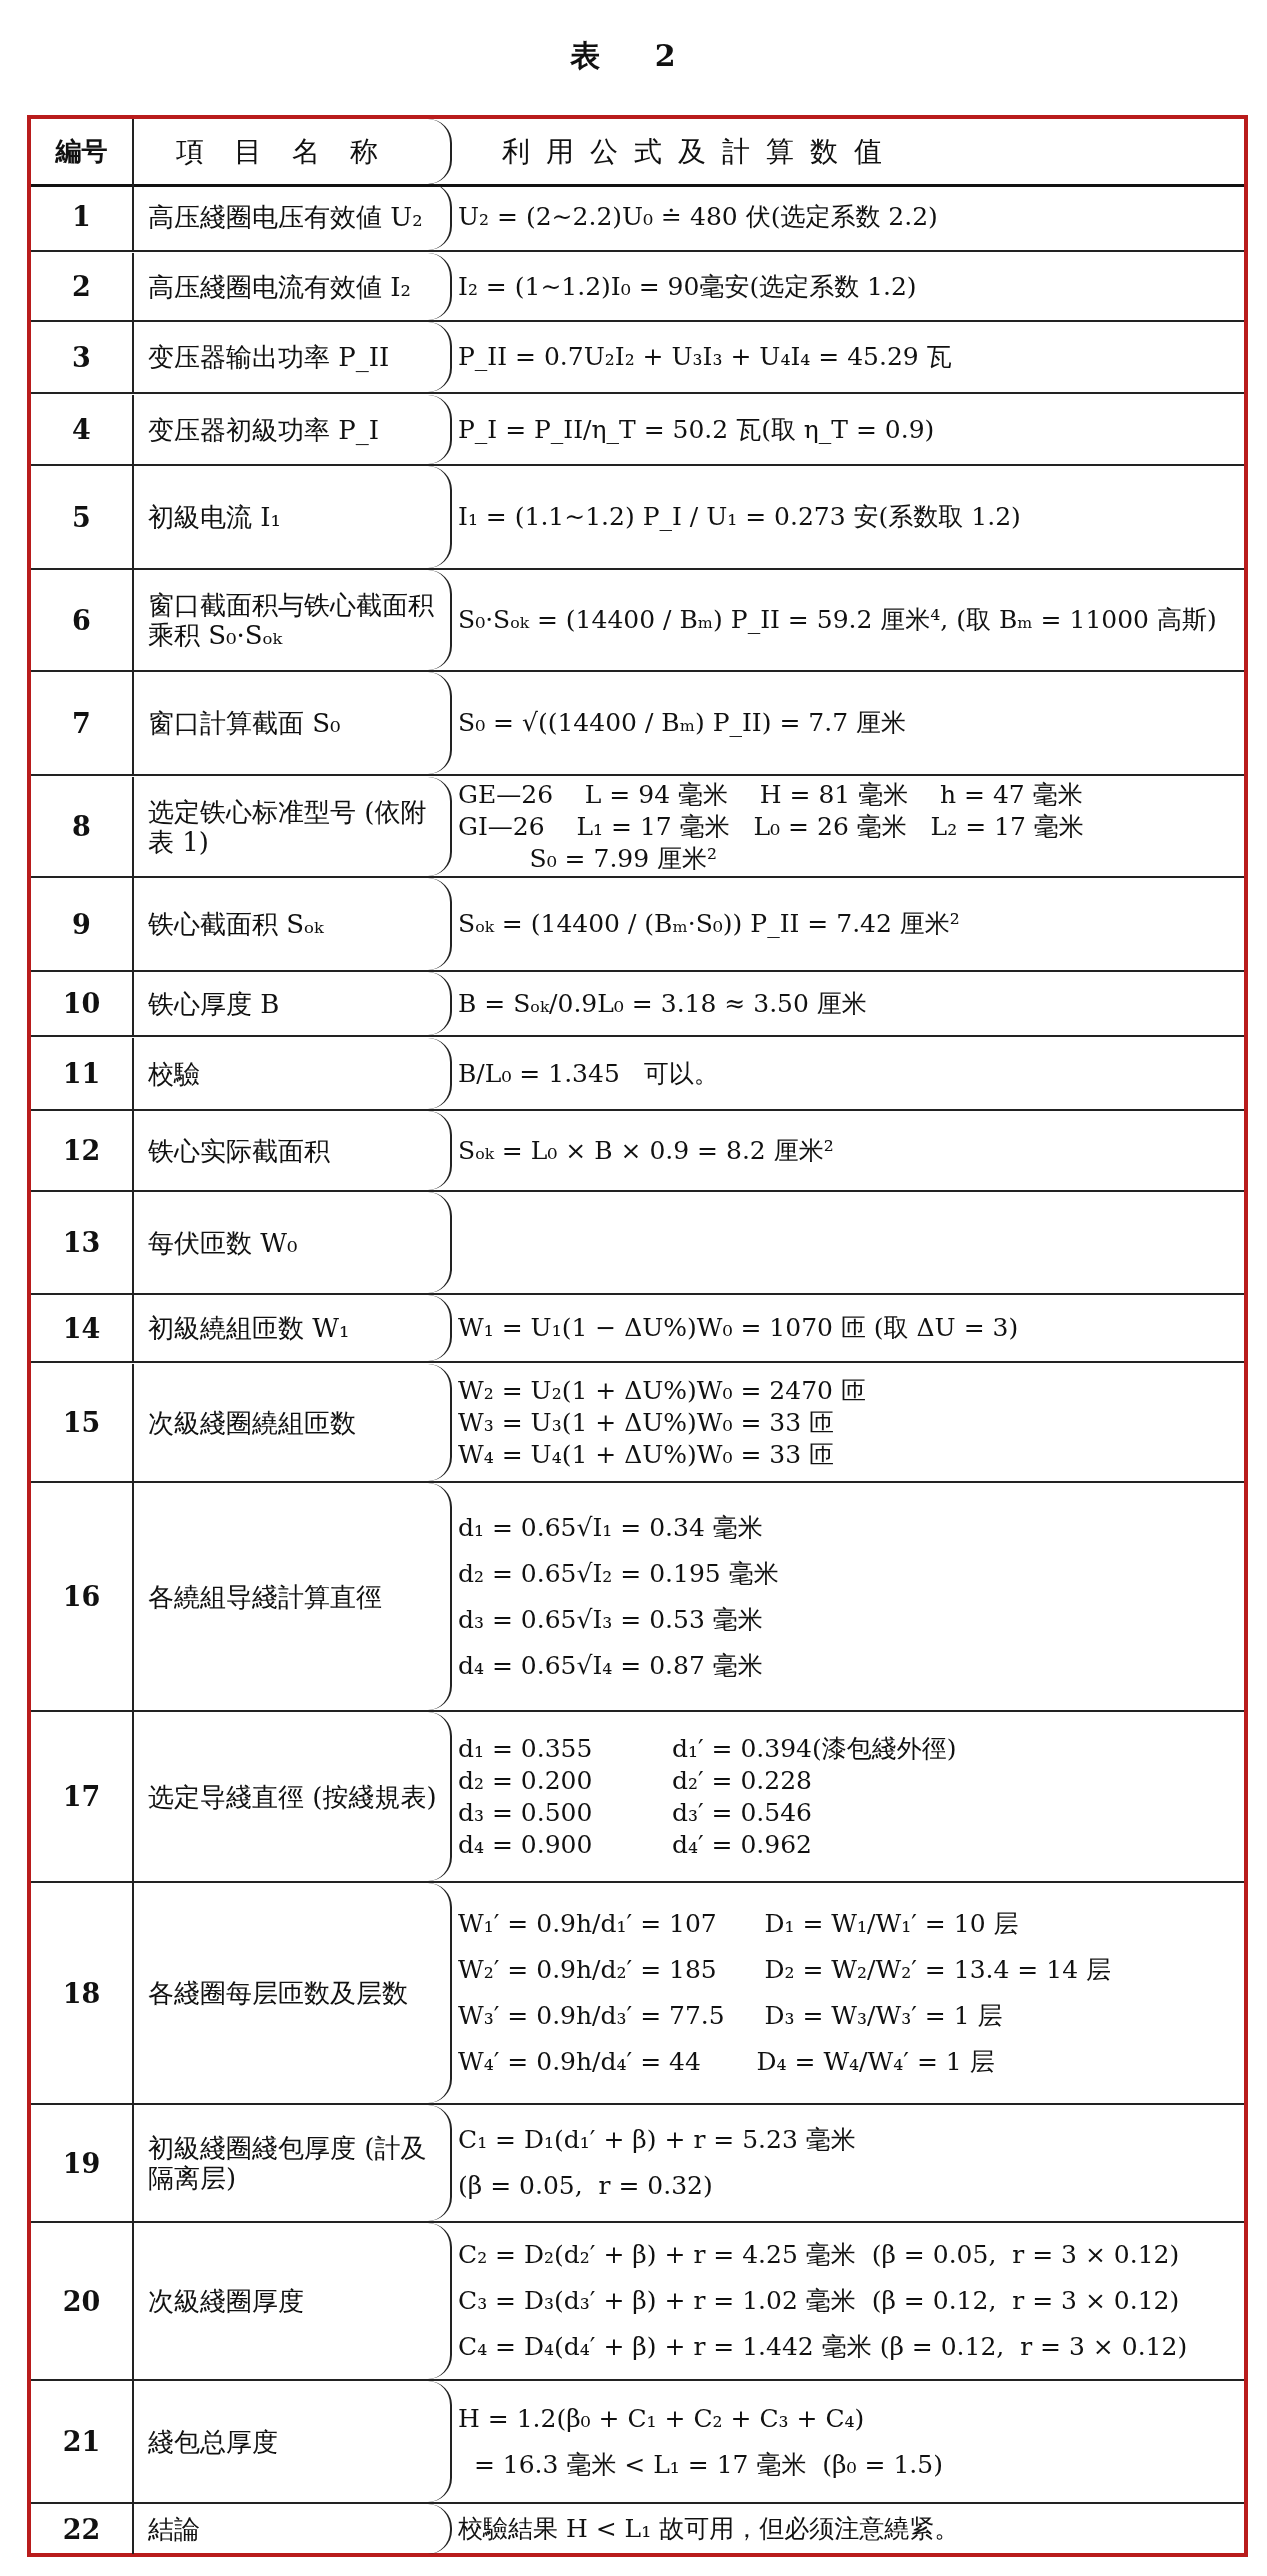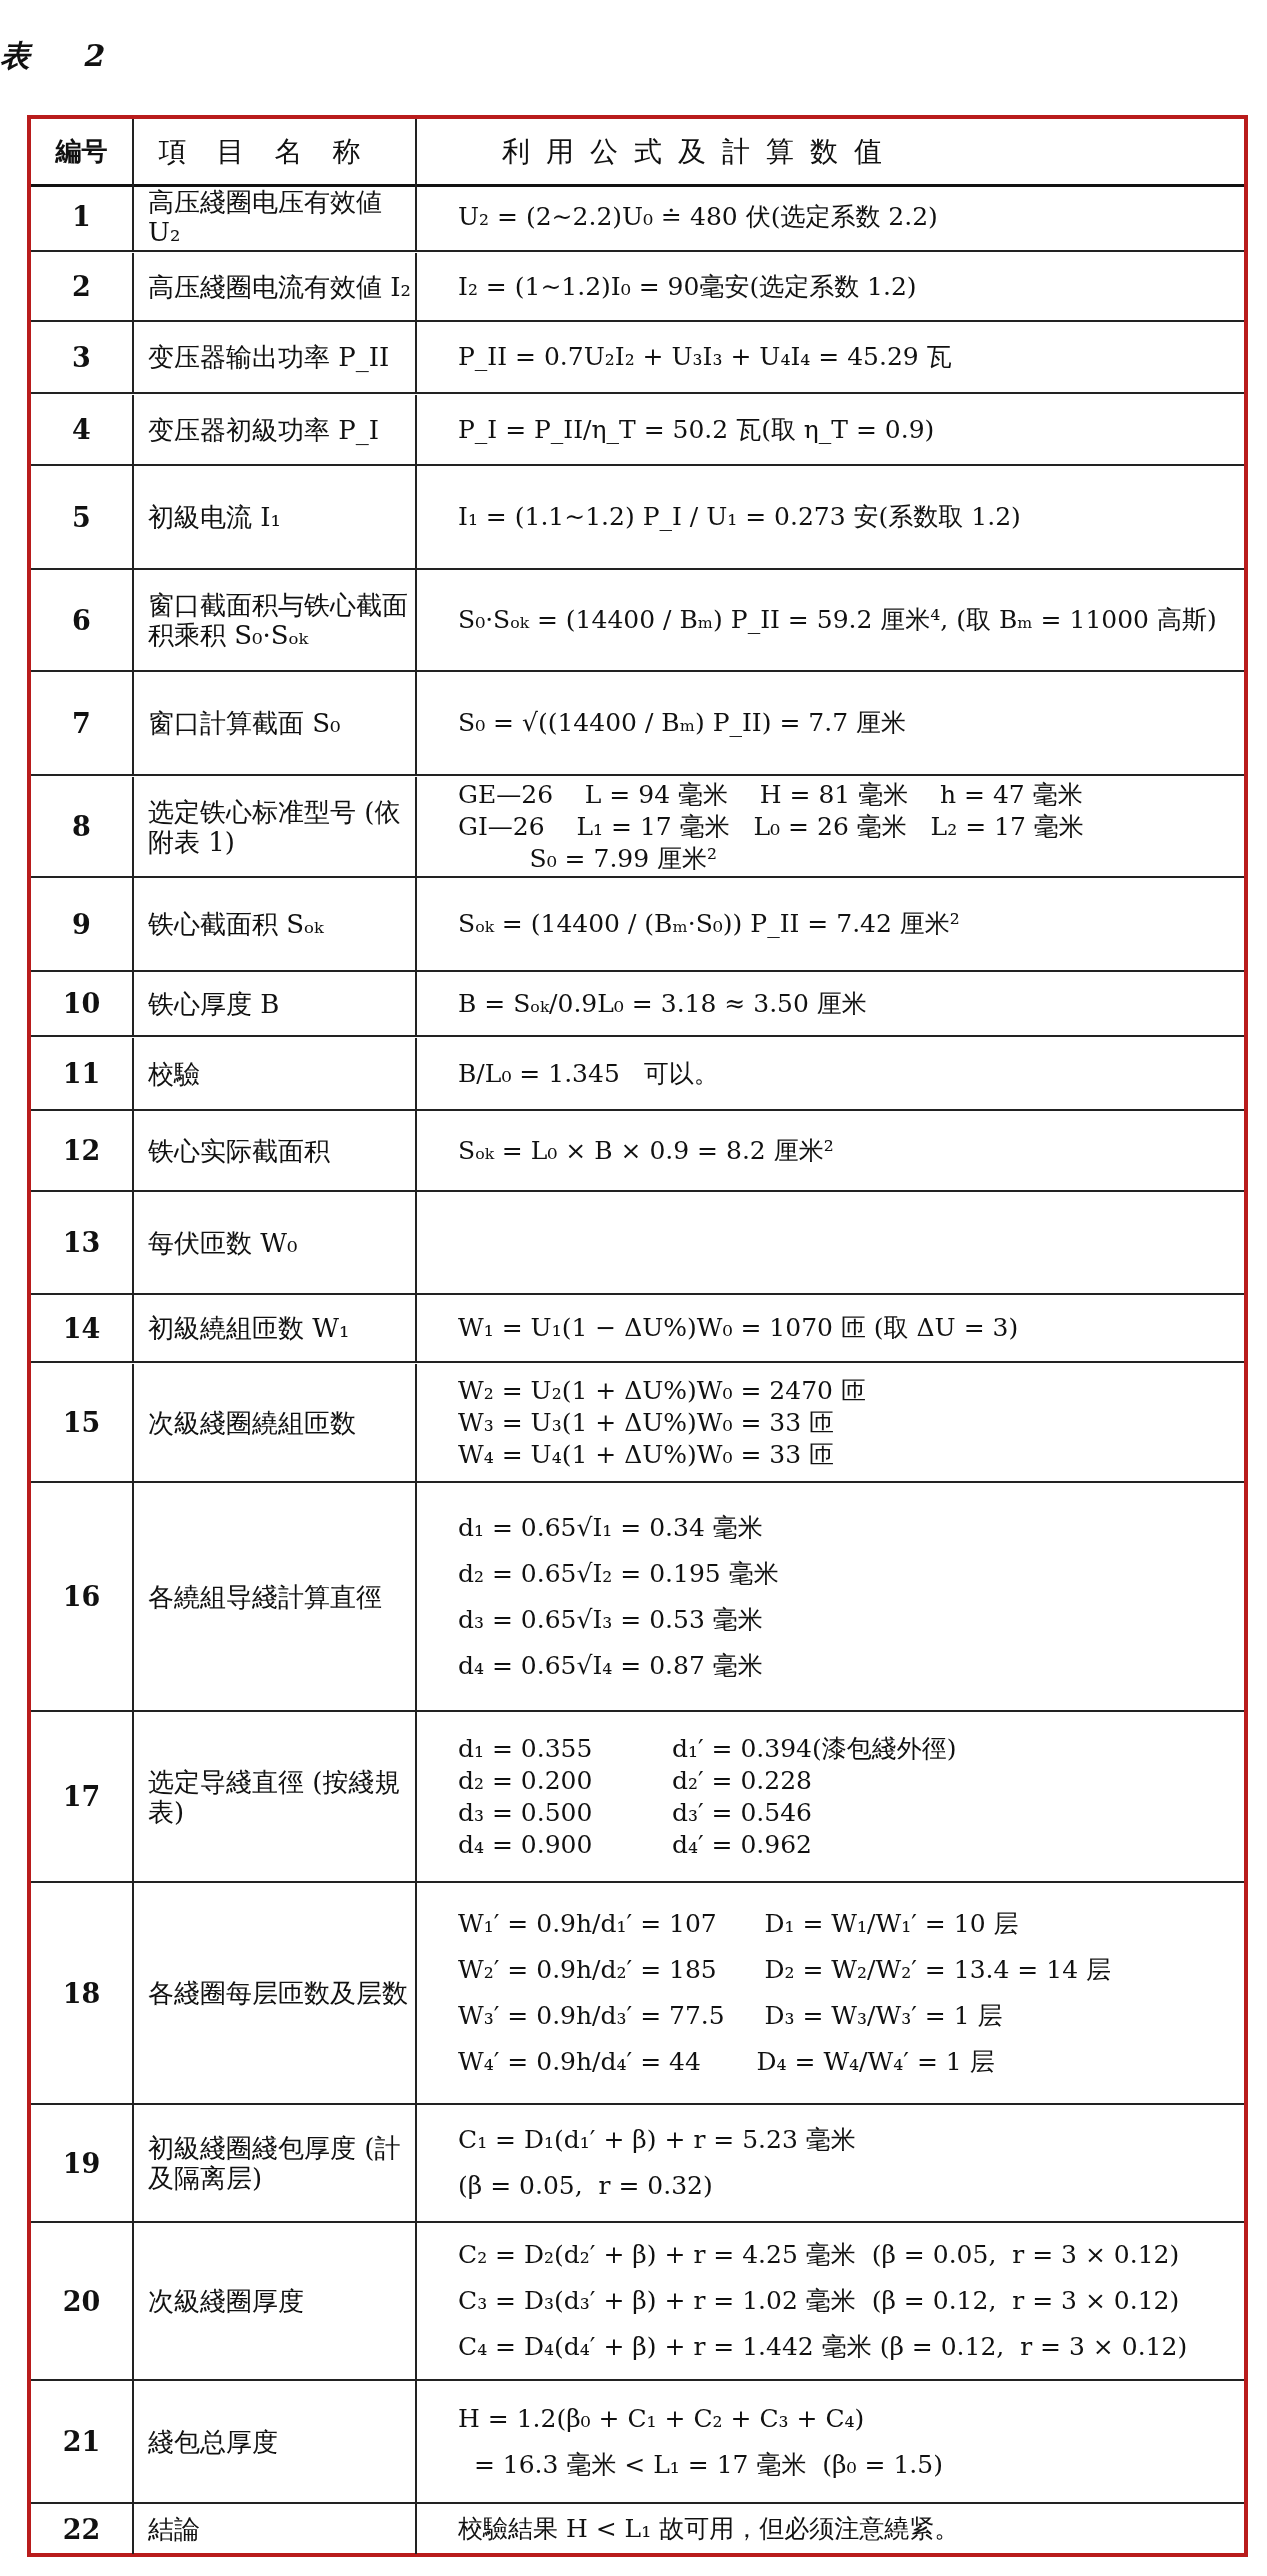--- a/index.html
+++ b/index.html
@@ -1,29 +1,29 @@
 <!DOCTYPE html>
 <html><head>
 <meta charset="utf-8">
 <style>
   html, body { margin: 0; padding: 0; background: #ffffff; }
   body { width: 1268px; height: 2576px; position: relative; overflow: hidden;
          font-family: "DejaVu Serif", "Liberation Serif", serif; color: #111; }
-  .title { position: absolute; left: 0; width: 1268px; top: 36px; 
-           font-size: 30px; font-weight: bold; letter-spacing: 22px; color:#111;font-style:italic; }
+  .title { position: absolute; left: 0; width: 1268px; top: 36px; text-align: center;
+           font-size: 30px; font-weight: bold; letter-spacing: 22px; color:#111; }
   .table { position: absolute; left: 27px; top: 115px; width: 1221px; height: 2442px;
            border: 4px solid #b91c1c; box-sizing: border-box; }
   .row { position: absolute; left: 0; right: 0; border-bottom: 2px solid #222; box-sizing: border-box; }
   .row.last { border-bottom: none; }
   .row.header { border-bottom: 3px solid #111; }
   .cell { position: absolute; top: 0; bottom: 0; box-sizing: border-box; display: flex; align-items: center; }
   .c-num { left: 0; width: 103px; justify-content: center; font-weight: bold; font-size: 27px;
            border-right: 2px solid #222; }
-  .c-name { left: 103px; width: 283px; padding-left: 14px; font-size: 26px; line-height: 30px;
-            border-right: 2px solid #222; }
+  .c-name { left: 103px; width: 318px; padding-left: 14px; font-size: 26px; line-height: 30px;
+            border-right: 2px solid #222; border-radius: 24px; }
   .c-formula { left: 411px; right: 0; padding-left: 16px; font-size: 25px; flex-direction: column;
                align-items: flex-start; justify-content: center; }
   .c-formula .line { white-space: pre; line-height: 46px; font-style: normal; }
   .c-formula.tight .line { line-height: 32px; }
   .header .c-num { font-weight: bold; font-size: 26px; }
   .header .c-name { justify-content: center; padding-left: 0; letter-spacing: 30px; font-size: 28px; }
   .header .c-formula { letter-spacing: 16px; font-size: 28px; padding-left: 60px; }
   .name-text { display: block; }
 </style>
 </head>

